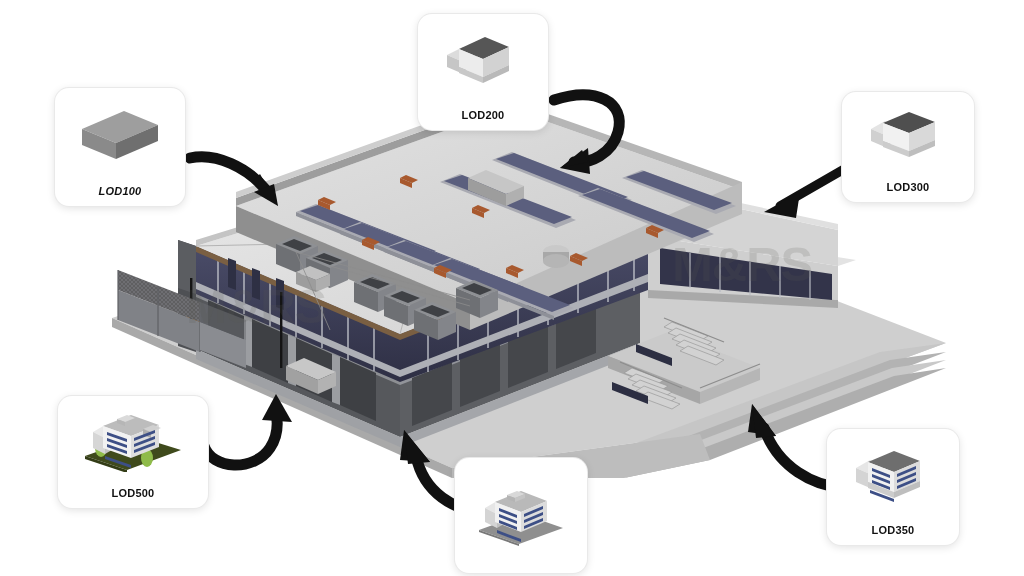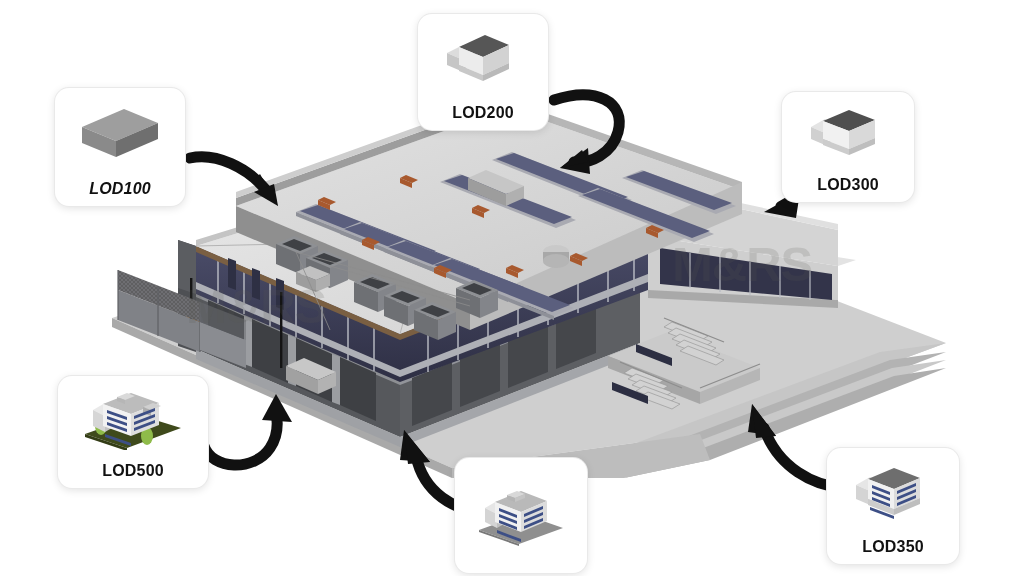--- a/index.html
+++ b/index.html
@@ -17,31 +17,31 @@
     position:absolute;
     background:#ffffff;
     border-radius:14px;
     box-shadow:0 0 0 1px #e9e9e9, 0 2px 9px rgba(0,0,0,.13);
     display:flex; flex-direction:column;
     align-items:center; justify-content:center;
     z-index:40;
   }
   .card .thumb { display:block; }
   .card .lbl {
-    font-size:16px; font-weight:bold; color:#111; letter-spacing:.2px;
+    font-size:11px; font-weight:bold; color:#111; letter-spacing:.2px;
     line-height:1; white-space:nowrap;
   }
 
   
   #card-lod100 { left:55px;  top:88px;  width:130px; height:118px;font-style:italic; }
   #card-lod200 { left:418px; top:14px;  width:130px; height:116px; }
-  #card-lod300 { left:782px; top:92px;  width:132px; height:110px; }
-  #card-lod350 { left:827px; top:448px; width:132px; height:116px; }
+  #card-lod300 { left:842px; top:92px;  width:132px; height:110px; }
+  #card-lod350 { left:827px; top:429px; width:132px; height:116px; }
   #card-lod400 { left:455px; top:458px; width:132px; height:115px; }
-  #card-lod500 { left:58px;  top:376px; width:150px; height:112px; }
+  #card-lod500 { left:58px;  top:396px; width:150px; height:112px; }
 
   .thumb-wrap { display:flex; align-items:center; justify-content:center;
                 width:100%; flex:1 1 auto; }
   .cap-wrap   { width:100%; display:flex; align-items:center;
                 justify-content:center; padding-bottom:9px; }
 
   
   .arrow { position:absolute; z-index:35; pointer-events:none; }
   .arrow svg { display:block; overflow:visible; }
 

